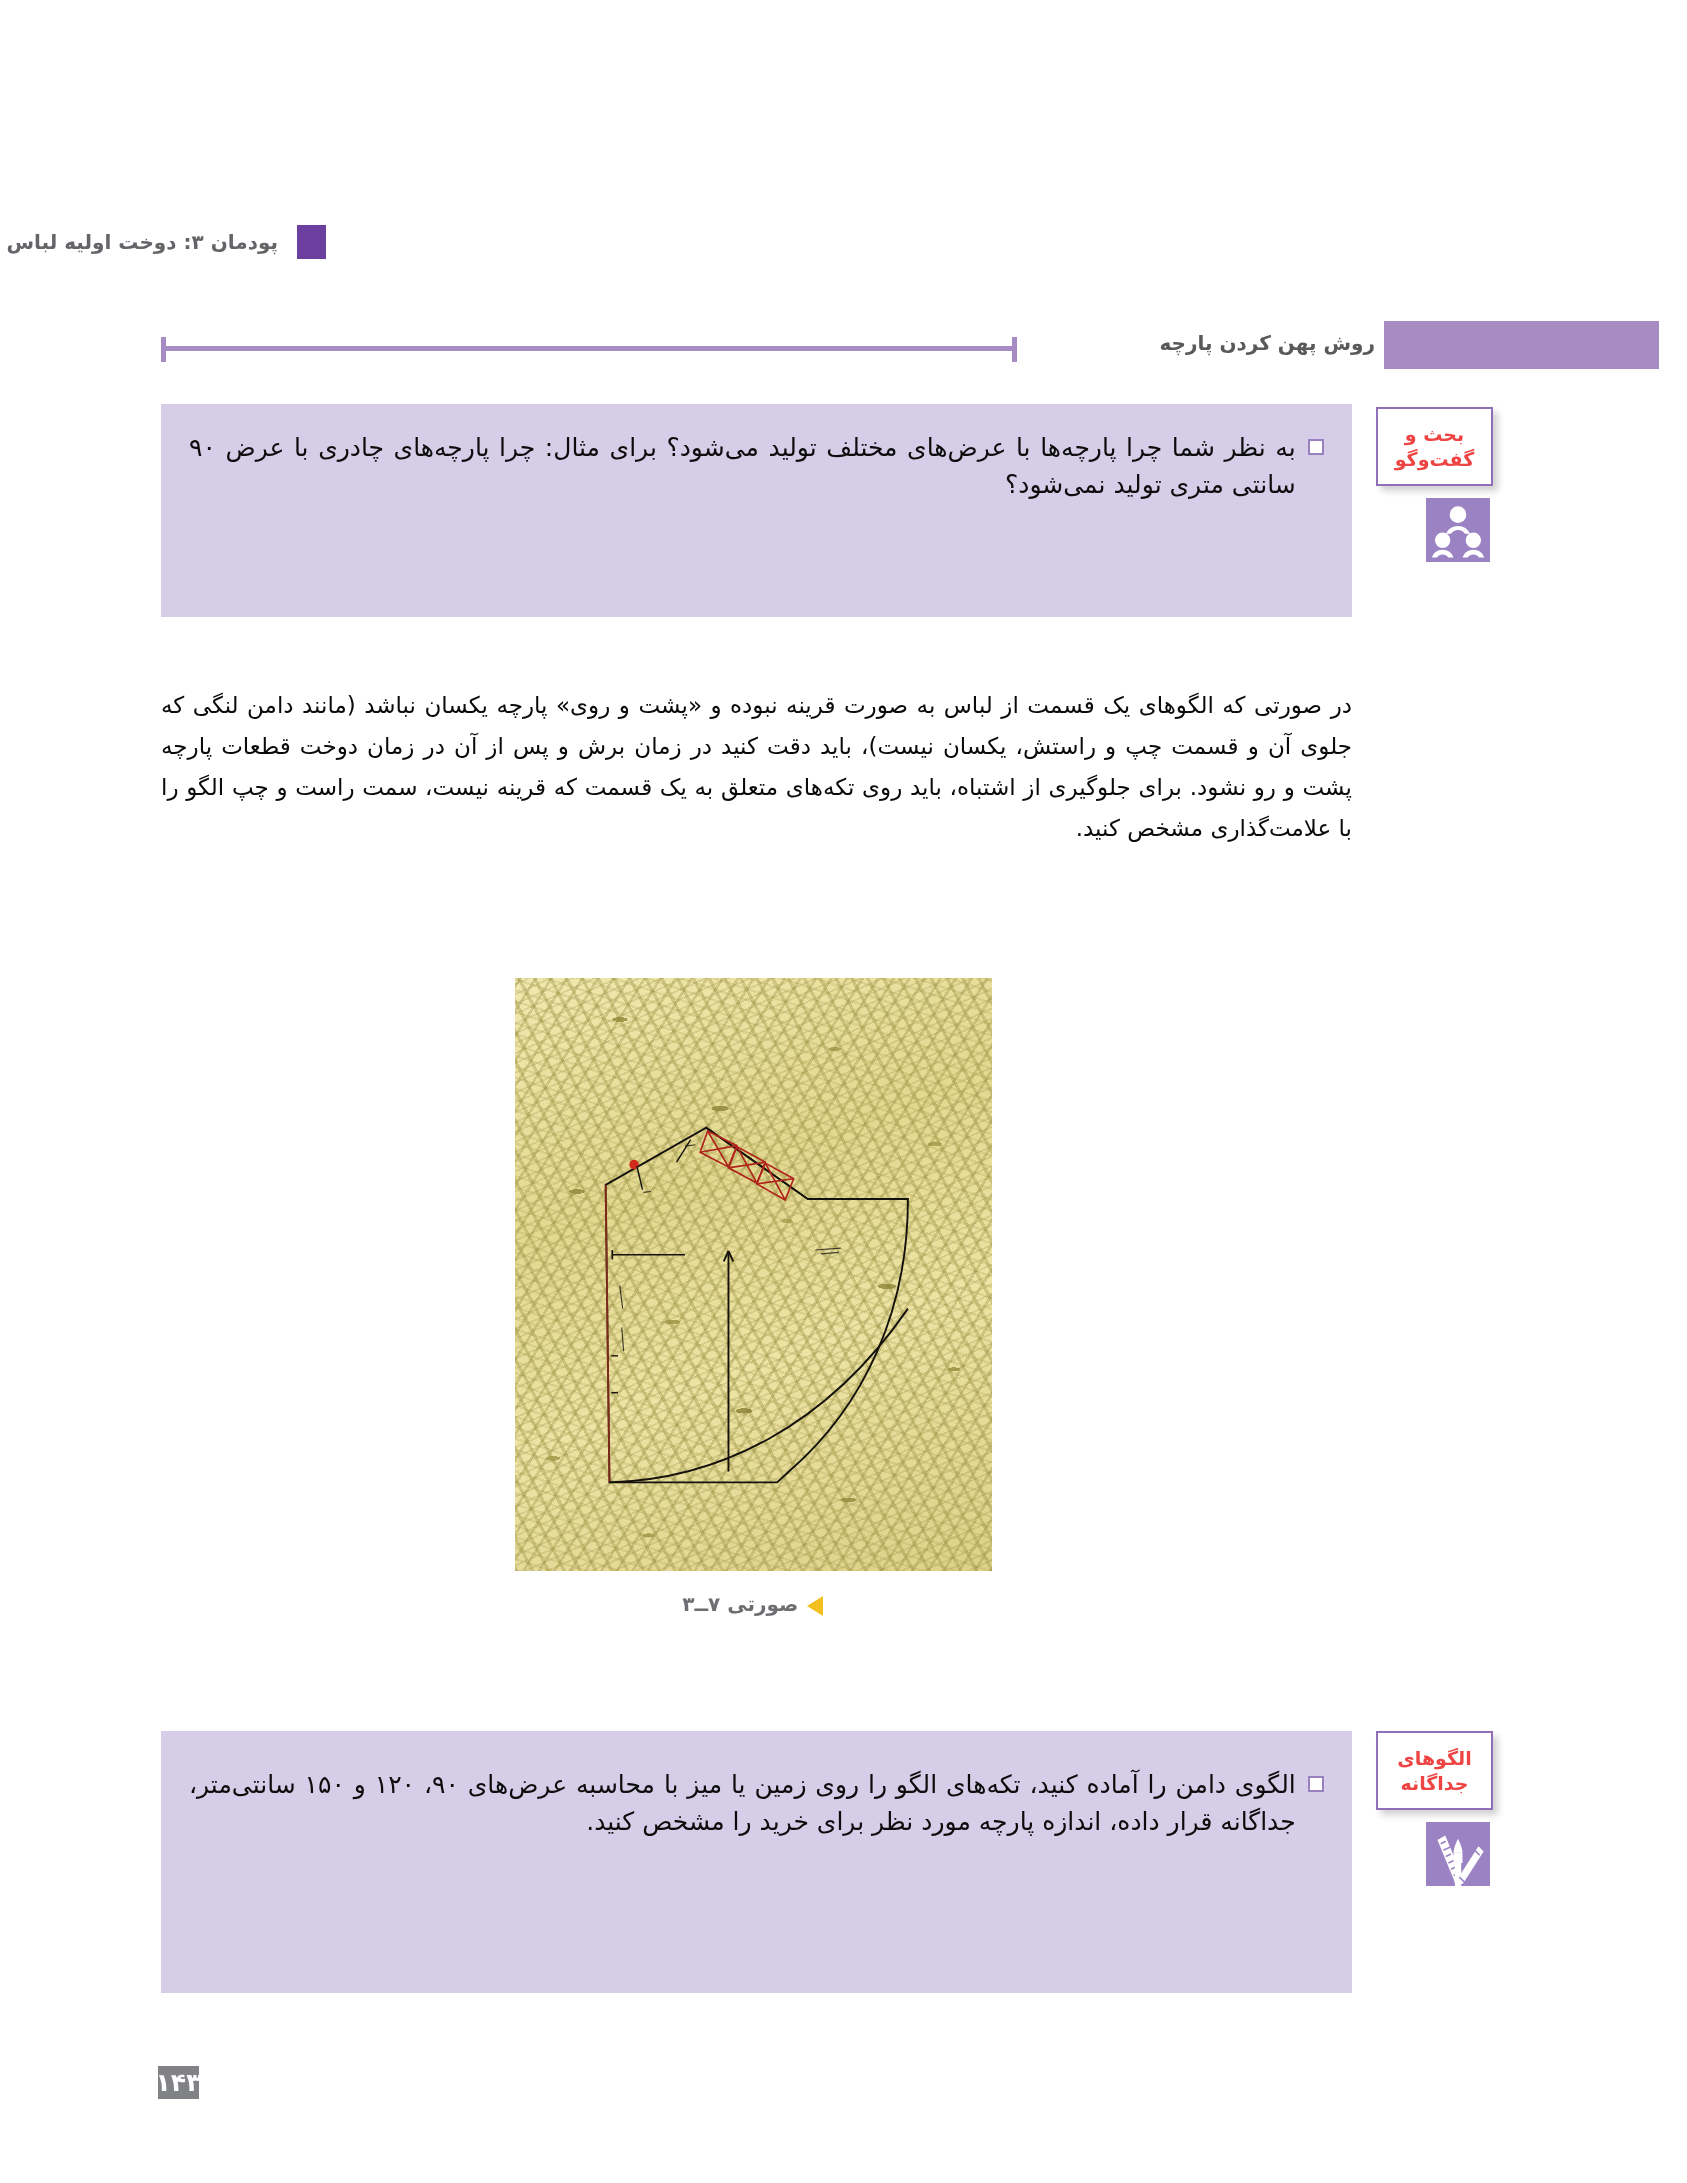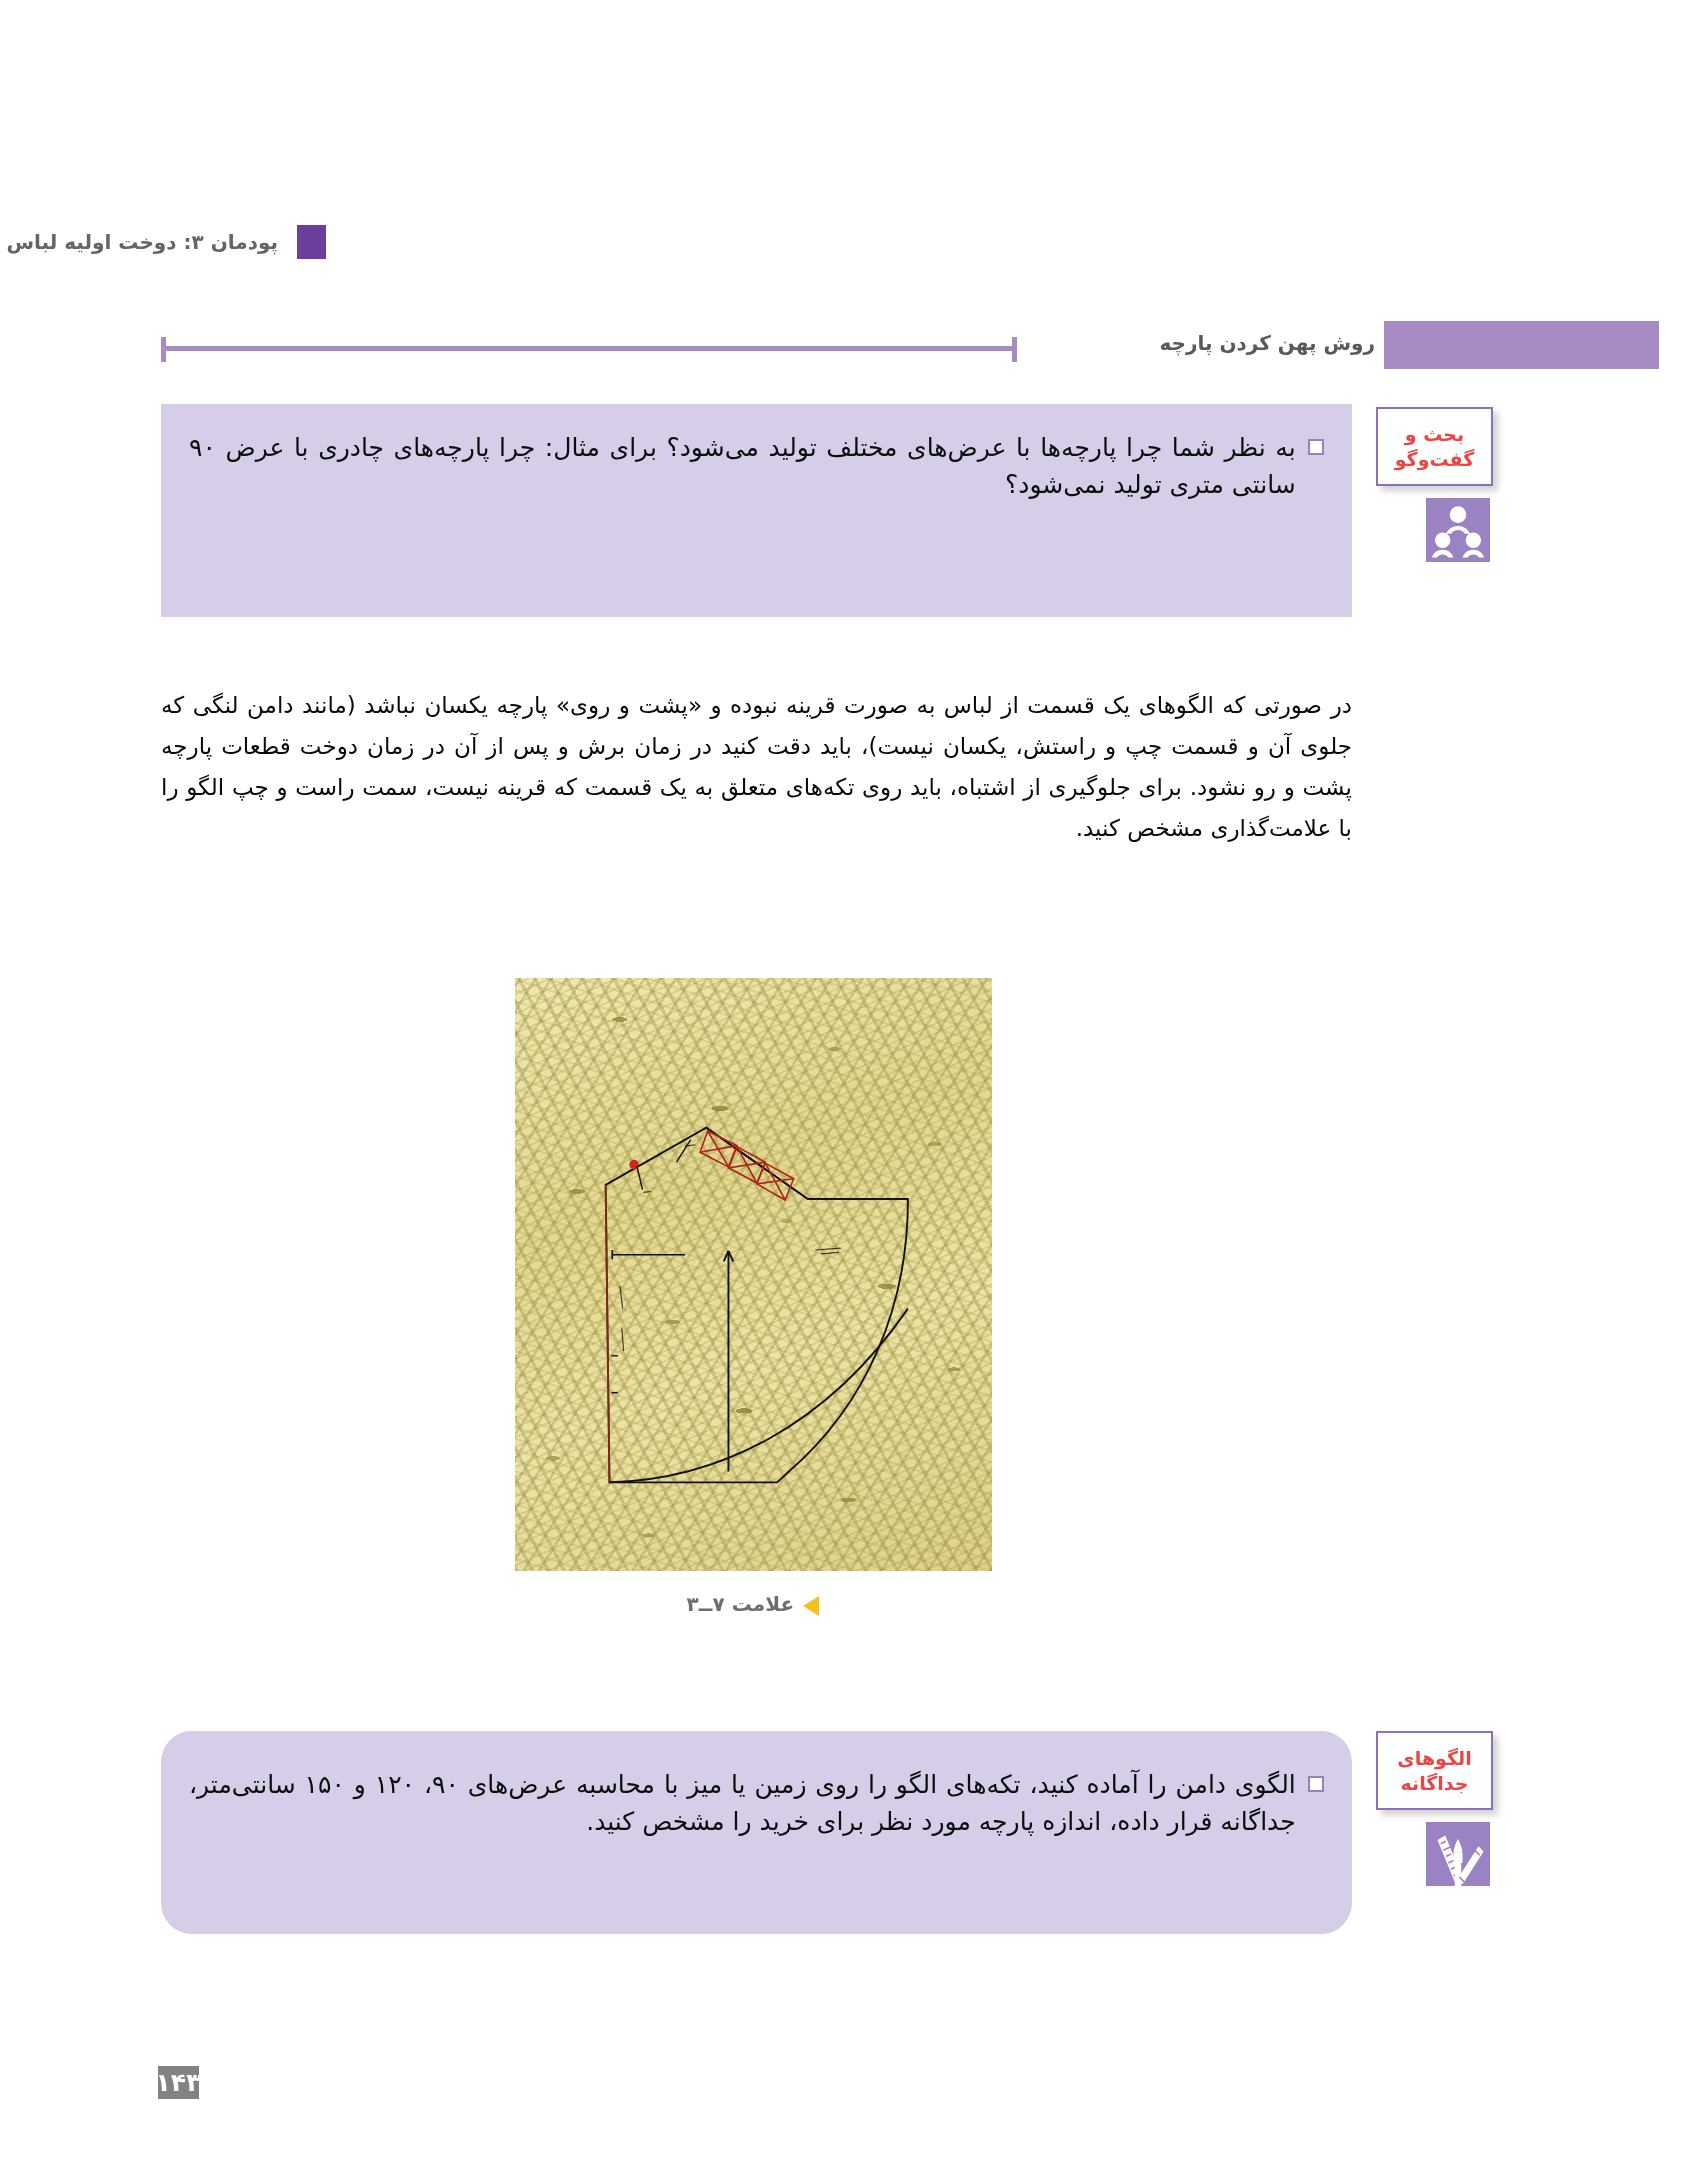--- a/index.html
+++ b/index.html
@@ -136,23 +136,22 @@
     height: 213px;
     padding: 24.6px 28px 19px 28px;
   }
   #discussion-box .lav-item + .lav-item { margin-top: 16px; }
 
   
   #activity-box {
     top: 1731px;
     left: 161px;
     width: 1191px;
-    height: 203px;
+    height: 262px;
     padding: 35px 28px 23.6px 28px;
-    border-radius: 31px;
   }
 
   
   .side-marker {
     position: absolute;
     width: 117px;
   }
   .side-label {
     width: 117px;
     height: 79px;
@@ -348,21 +347,21 @@
         <path d="M636 576 L690 572"></path>
         <path d="M648 584 L686 581"></path>
         <path d="M272 454 L288 452"></path>
         <path d="M360 356 L382 353"></path>
         <path d="M222 652 L228 700"></path>
         <path d="M226 740 L230 790"></path>
       </g>
     </svg>
   </div>
   <div id="figure-caption">
-    <span class="caption-tri"></span><span>علامت ۷ــ۳</span>
+    <span class="caption-tri"></span><span>صورتی ۷ــ۳</span>
   </div>
 </div>
 
 <div id="activity-box" class="lav-box">
   <ul class="lav-list">
     <li class="lav-item">
       <span class="sq-bullet"></span>
       <span class="lav-text">الگوی دامن را آماده کنید، تکه‌های الگو را روی زمین یا میز با محاسبه عرض‌های ۹۰، ۱۲۰ و ۱۵۰ سانتی‌متر، جداگانه قرار داده، اندازه پارچه مورد نظر برای خرید را مشخص کنید.</span>
     </li>
   </ul>

